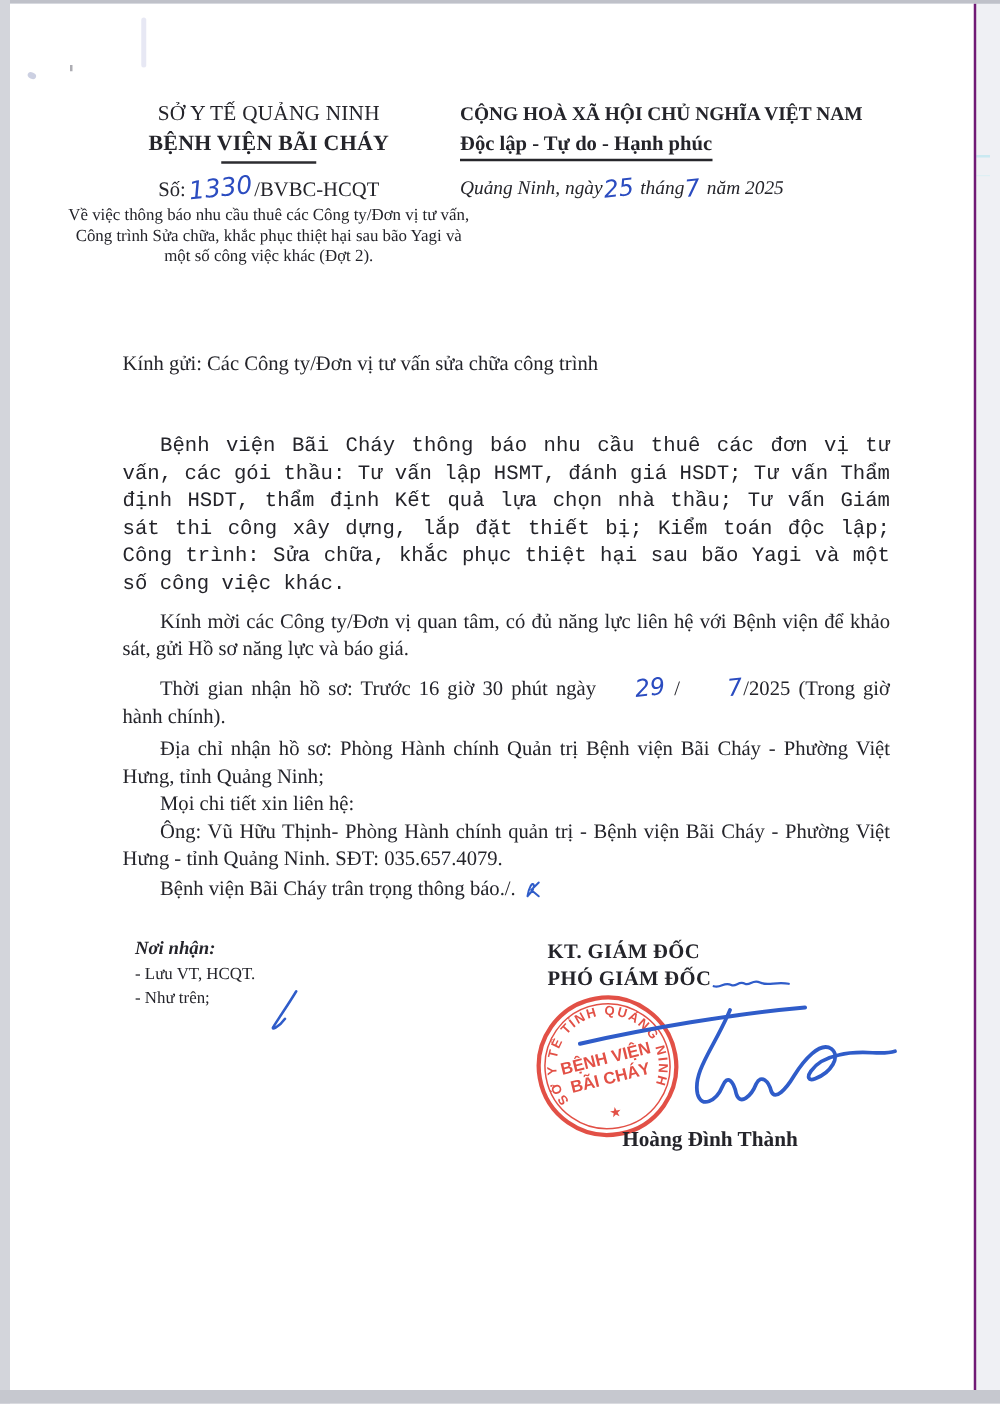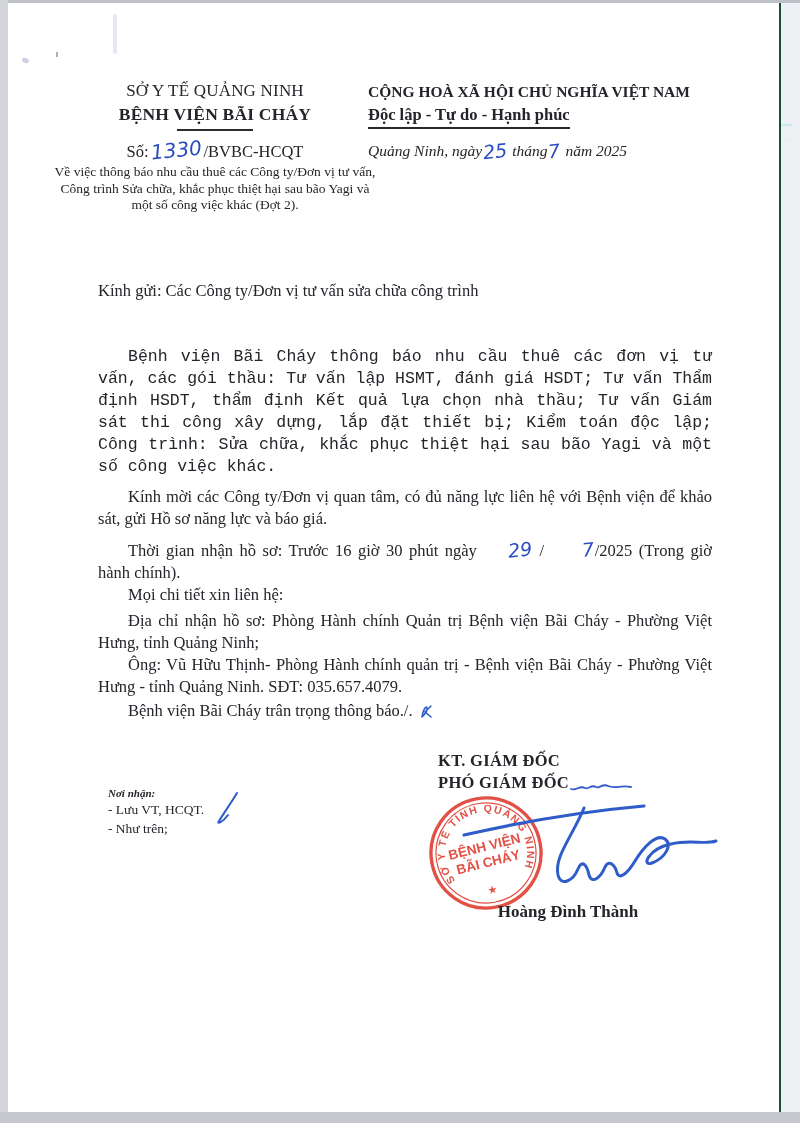--- a/index.html
+++ b/index.html
@@ -3,21 +3,21 @@
 <meta charset="utf-8">
 <style>
   * { margin:0; padding:0; box-sizing:border-box; }
   html,body { width:800px; height:1123px; overflow:hidden; }
   body { background:#eff0f4; font-family:"Liberation Serif","DejaVu Serif",serif; color:#24242a; position:relative; }
 
   .edge-top    { position:absolute; left:0; top:0; width:800px; height:3px; background:#bfc1c9; }
   .edge-left   { position:absolute; left:0; top:0; width:8px; height:1123px; background:#d3d5db; }
   .edge-bottom { position:absolute; left:0; top:1112px; width:800px; height:11px; background:#c6c8cf; }
   .page { position:absolute; left:8px; top:3px; width:773px; height:1109px; background:#ffffff;
-          border-right:2px solid #14532d; }
+          border-right:2px solid #701a75; }
 
   
   .smudge-v { position:absolute; left:105px; top:11px; width:4px; height:40px; background:#c9cbe6; opacity:.45; border-radius:2px; }
   .speck-1  { position:absolute; left:48px; top:49px; width:2px; height:5px; background:#6a6a74; opacity:.55; }
   .speck-2  { position:absolute; left:14px; top:55px; width:7px; height:5px; background:#9aa2c6; opacity:.5; border-radius:50%; transform:rotate(25deg); }
   .cyan-line-1 { position:absolute; left:774px; top:124px; width:18px; height:2px; background:#b9e6ef; opacity:.7; }
   .cyan-line-2 { position:absolute; left:774px; top:140px; width:18px; height:1px; background:#cdeef4; opacity:.5; }
 
   
   .hdr-left  { position:absolute; left:42px; top:78px; width:330px; text-align:center; }
@@ -44,21 +44,21 @@
   .letter-body p.just { text-align:justify; text-indent:30px; }
   .note-center { text-align:center; font-style:italic; margin-top:4px; }
   .mt-p1 { margin-top:44px;font-family:Liberation Mono, monospace; }
   .mt-p2 { margin-top:8px; }
   .mt-p3 { margin-top:10px; }
   .mt-p4 { margin-top:4px; }
   .mt-p7 { margin-top:2px; }
 
   
   .recipients { position:absolute; left:100px; top:748px; width:230px; }
-  .recipients .label { font-size:11px; font-weight:bold; font-style:italic;margin-top:36px; }
+  .recipients .label { font-size:15px; font-weight:bold; font-style:italic; }
   .recipients .line  { font-size:13.5px; margin-top:3px; }
   .tick-svg { position:absolute; left:105px; top:40px; }
 
   .sign-block { position:absolute; left:430px; top:748px; width:280px; text-align:left; }
   .sign-title { font-size:16.5px; font-weight:bold; letter-spacing:.3px; }
   .title2-wrap { position:relative; display:inline-block; margin-top:2px; }
   .squiggle-svg { position:absolute; left:100%; top:6px; }
 
   .seal-svg { position:absolute; left:418px; top:790px; z-index:1; opacity:.92; }
   .signature-svg { position:absolute; left:424px; top:772px; z-index:2; }
@@ -106,22 +106,22 @@
   </div>
 
   <div class="letter-body">
     <p class="salutation">Kính gửi: Các Công ty/Đơn vị tư vấn sửa chữa công trình</p>
     <p class="just mt-p1">Bệnh viện Bãi Cháy thông báo nhu cầu thuê các đơn vị tư vấn, các gói thầu: Tư vấn lập HSMT, đánh giá HSDT; Tư vấn Thẩm định HSDT, thẩm định Kết quả lựa chọn nhà thầu; Tư vấn Giám sát thi công xây dựng, lắp đặt thiết bị; Kiểm toán độc lập; Công trình: Sửa chữa, khắc phục thiệt hại sau bão Yagi và một số công việc khác.</p>
     <p class="just mt-p2">Kính mời các Công ty/Đơn vị quan tâm, có đủ năng lực liên hệ với Bệnh viện để khảo sát, gửi Hồ sơ năng lực và báo giá.</p>
     <p class="just mt-p3">
       <span>Thời gian nhận hồ sơ: Trước 16 giờ 30 phút ngày</span><span class="hw hw-sm">29</span>
       <span>/</span> <span class="hw hw-sm">7</span><span>/2025 (Trong giờ hành chính).</span>
     </p>
+    <p class="just mt-p4">Địa chỉ nhận hồ sơ: Phòng Hành chính Quản trị Bệnh viện Bãi Cháy - Phường Việt Hưng, tỉnh Quảng Ninh;</p>
     <p class="just">Mọi chi tiết xin liên hệ:</p>
-    <p class="just mt-p4">Địa chỉ nhận hồ sơ: Phòng Hành chính Quản trị Bệnh viện Bãi Cháy - Phường Việt Hưng, tỉnh Quảng Ninh;</p>
     <p class="just">Ông: Vũ Hữu Thịnh- Phòng Hành chính quản trị - Bệnh viện Bãi Cháy - Phường Việt Hưng - tỉnh Quảng Ninh. SĐT: 035.657.4079.</p>
     <p class="just mt-p7">
       <span>Bệnh viện Bãi Cháy trân trọng thông báo./.</span>
       <svg width="16" height="18" viewBox="0 0 16 18" style="vertical-align:-4px">
         <path d="M5,15 C6,8 9,3 10,6 C11,9 7,13 5,15 M8,10 L14,4 M8,10 L14,15" stroke="#2f5cc9" stroke-width="1.6" fill="none" stroke-linecap="round"></path>
       </svg>
     </p>
   </div>
 
   <div class="recipients">

